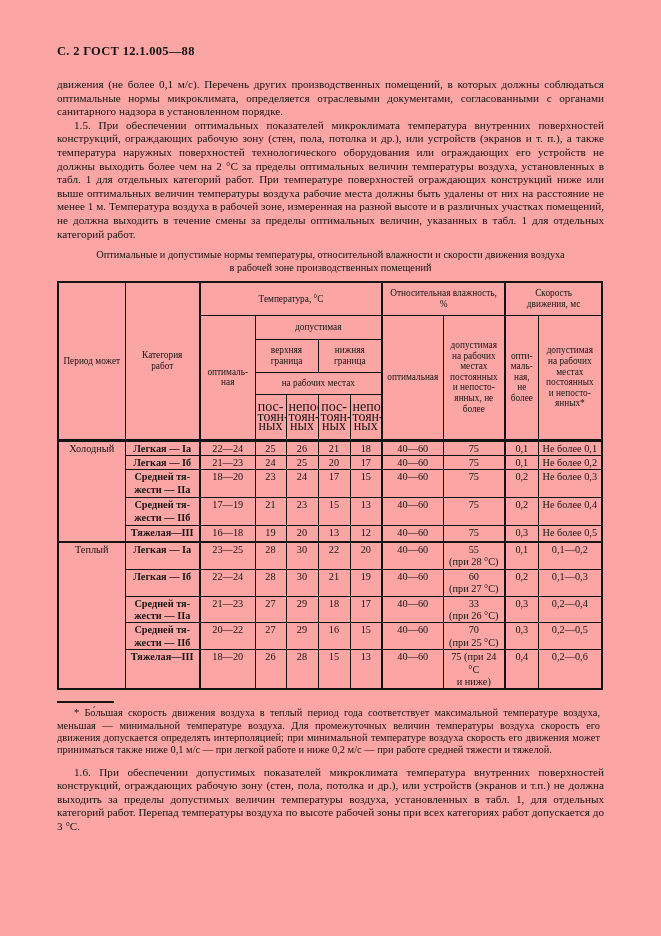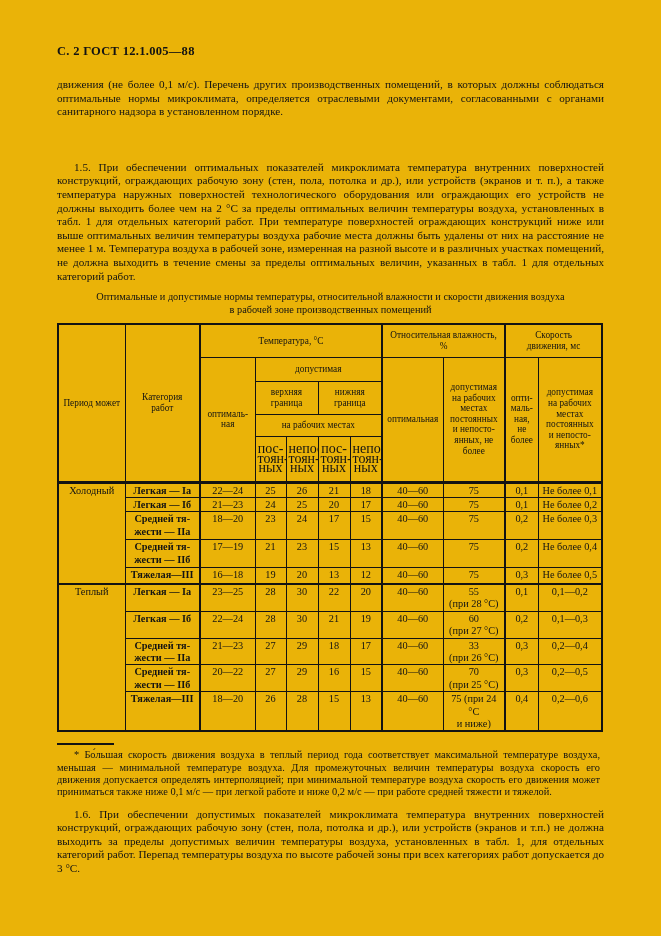--- a/index.html
+++ b/index.html
@@ -1,37 +1,37 @@
 <!DOCTYPE html>
 <html><head>
 <meta charset="utf-8">
 <style>
   html,body { margin:0; padding:0; background:#ffffff; }
   .page {
     width: 661px; height: 936px;
-    background: #eab308;
+    background: #fca5a5;
     color: #131313;
     font-family: "Liberation Serif", "DejaVu Serif", serif;
     box-sizing: border-box;
     padding: 44px 57px 16px 57px;
     overflow: hidden;
   }
   .doc-header {
     font-weight: bold;
     font-size: 12.5px;
     letter-spacing: 0.3px;
     margin: 0 0 19px 0;
   }
   .body-text {
     font-size: 11.2px;
     line-height: 13.6px;
     text-align: justify;
     margin: 0;
   }
-  .indent { text-indent: 17px; margin-top: 42px; }
+  .indent { text-indent: 17px; }
   .table-label {
     text-align: right;
     font-size: 10.5px;
     letter-spacing: 2.6px;
     margin-top: 4px;
   }
   .table-title {
     text-align: center;
     font-weight: normal;
     font-size: 10.3px;

